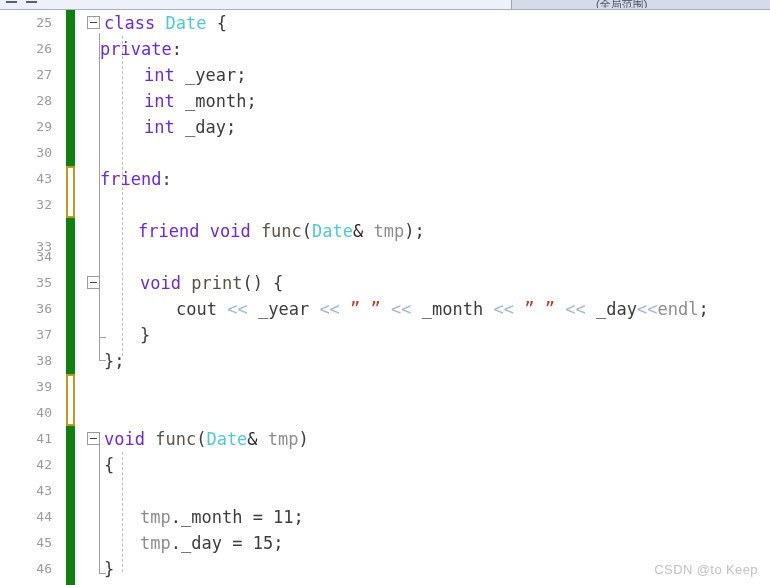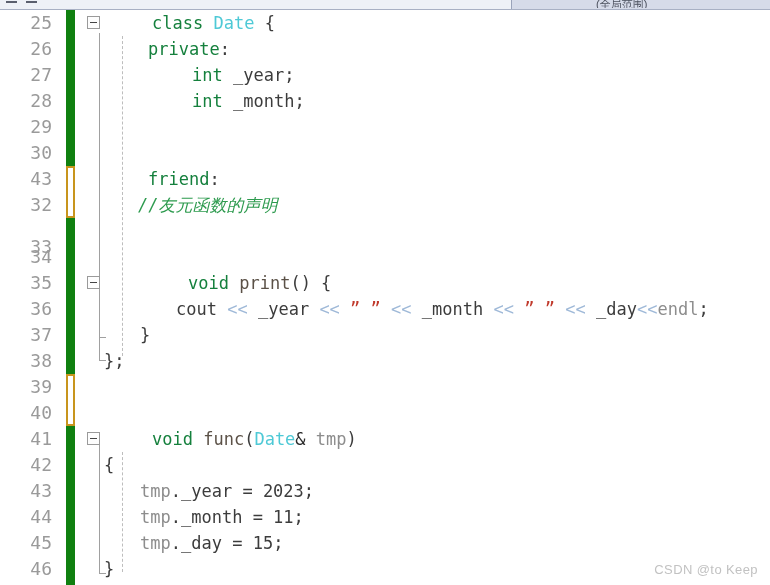--- a/index.html
+++ b/index.html
@@ -65,21 +65,21 @@
     left: 0; top: 0;
     width: 62px; height: 575px;
   }
   .ln {
     position: absolute;
     right: 10px;
     width: 52px;
     text-align: right;
     color: #9a9a9a;
     font-family: "DejaVu Sans Mono", "Liberation Mono", monospace;
-    font-size: 18px;
+    font-size: 13px;
     line-height: 26px;
     height: 26px;
   }
 
   
   .changebar {
     position: absolute;
     left: 66px;
     width: 9px;
     background: #108010;
@@ -139,21 +139,21 @@
     position: absolute;
     left: 0;
     height: 26px;
     line-height: 26px;
     white-space: pre;
     font-family: "DejaVu Sans Mono", "Liberation Mono", monospace;
     font-size: 17px;
     color: #2b2b2b;
   }
 
-  .kw    { color: #15803d; margin-left: 48px; }          
+  .kw    { color: #6d28d9; }          
   .type  { color: #4ec9d6; }
   .fn    { color: #5b5147; }          
   .id    { color: #3c3c3c; }          
   .dim   { color: #8d8d8d; }          
   .punc  { color: #3c3c3c; }
   .shift { color: #9fb9d8; }          
   .str   { color: #c0392b; }          
   .num   { color: #3c3c3c; }
   .cmt   { color: #2e9b4f; font-style: italic; }
   .amp   { color: #2b2b2b; }
@@ -233,46 +233,46 @@
   <div class="code">
 
     <div class="cl" style="top:0px; left:104px"><span class="kw">class</span><span class="punc"> </span><span class="type">Date</span><span class="punc"> {</span></div>
 
     <div class="cl" style="top:26px; left:100px"><span class="kw">private</span><span class="punc">:</span></div>
 
     <div class="cl" style="top:52px; left:144px"><span class="kw">int</span><span class="punc"> </span><span class="id">_year</span><span class="punc">;</span></div>
 
     <div class="cl" style="top:78px; left:144px"><span class="kw">int</span><span class="punc"> </span><span class="id">_month</span><span class="punc">;</span></div>
 
+    <div class="cl" style="top:104px; left:144px"><span class="kw">int</span><span class="punc"> </span><span class="id">_day</span><span class="punc">;</span></div>
 
     <div class="cl" style="top:130px; left:104px"></div>
 
     <div class="cl" style="top:156px; left:100px"><span class="kw">friend</span><span class="punc">:</span></div>
 
-    <div class="cl" style="top:182px; left:138px"><span class="cmt">//友元函数的声明</span></div>
-
+
+    <div class="cl" style="top:208px; left:138px"><span class="kw">friend</span><span class="punc"> </span><span class="kw">void</span><span class="punc"> </span><span class="fn">func</span><span class="punc">(</span><span class="type">Date</span><span class="amp">&amp;</span><span class="punc"> </span><span class="dim">tmp</span><span class="punc">);</span></div>
 
     <div class="cl" style="top:234px; left:138px"></div>
 
     <div class="cl" style="top:260px; left:140px"><span class="kw">void</span><span class="punc"> </span><span class="fn">print</span><span class="punc">() {</span></div>
 
     <div class="cl" style="top:286px; left:176px"><span class="id">cout</span><span class="punc"> </span><span class="shift">&lt;&lt;</span><span class="punc"> </span><span class="id">_year</span><span class="punc"> </span><span class="shift">&lt;&lt;</span><span class="punc"> </span><span class="str">”</span><span class="punc"> </span><span class="str">”</span><span class="punc"> </span><span class="shift">&lt;&lt;</span><span class="punc"> </span><span class="id">_month</span><span class="punc"> </span><span class="shift">&lt;&lt;</span><span class="punc"> </span><span class="str">”</span><span class="punc"> </span><span class="str">”</span><span class="punc"> </span><span class="shift">&lt;&lt;</span><span class="punc"> </span><span class="id">_day</span><span class="shift">&lt;&lt;</span><span class="dim">endl</span><span class="punc">;</span></div>
 
     <div class="cl" style="top:312px; left:140px"><span class="punc">}</span></div>
 
     <div class="cl" style="top:338px; left:104px"><span class="punc">};</span></div>
 
     <div class="cl" style="top:364px; left:104px"></div>
 
 
     <div class="cl" style="top:416px; left:104px"><span class="kw">void</span><span class="punc"> </span><span class="fn">func</span><span class="punc">(</span><span class="type">Date</span><span class="amp">&amp;</span><span class="punc"> </span><span class="dim">tmp</span><span class="punc">)</span></div>
 
     <div class="cl" style="top:442px; left:104px"><span class="punc">{</span></div>
 
-    <div class="cl" style="top:468px; left:140px"><span class="dim">tmp</span><span class="punc">.</span><span class="id">_year</span><span class="punc"> = </span><span class="num">2023</span><span class="punc">;</span></div>
 
     <div class="cl" style="top:494px; left:140px"><span class="dim">tmp</span><span class="punc">.</span><span class="id">_month</span><span class="punc"> = </span><span class="num">11</span><span class="punc">;</span></div>
 
     <div class="cl" style="top:520px; left:140px"><span class="dim">tmp</span><span class="punc">.</span><span class="id">_day</span><span class="punc"> = </span><span class="num">15</span><span class="punc">;</span></div>
 
     <div class="cl" style="top:546px; left:104px"><span class="punc">}</span></div>
 
   </div>
 
   <div class="watermark">CSDN @to Keep</div>

